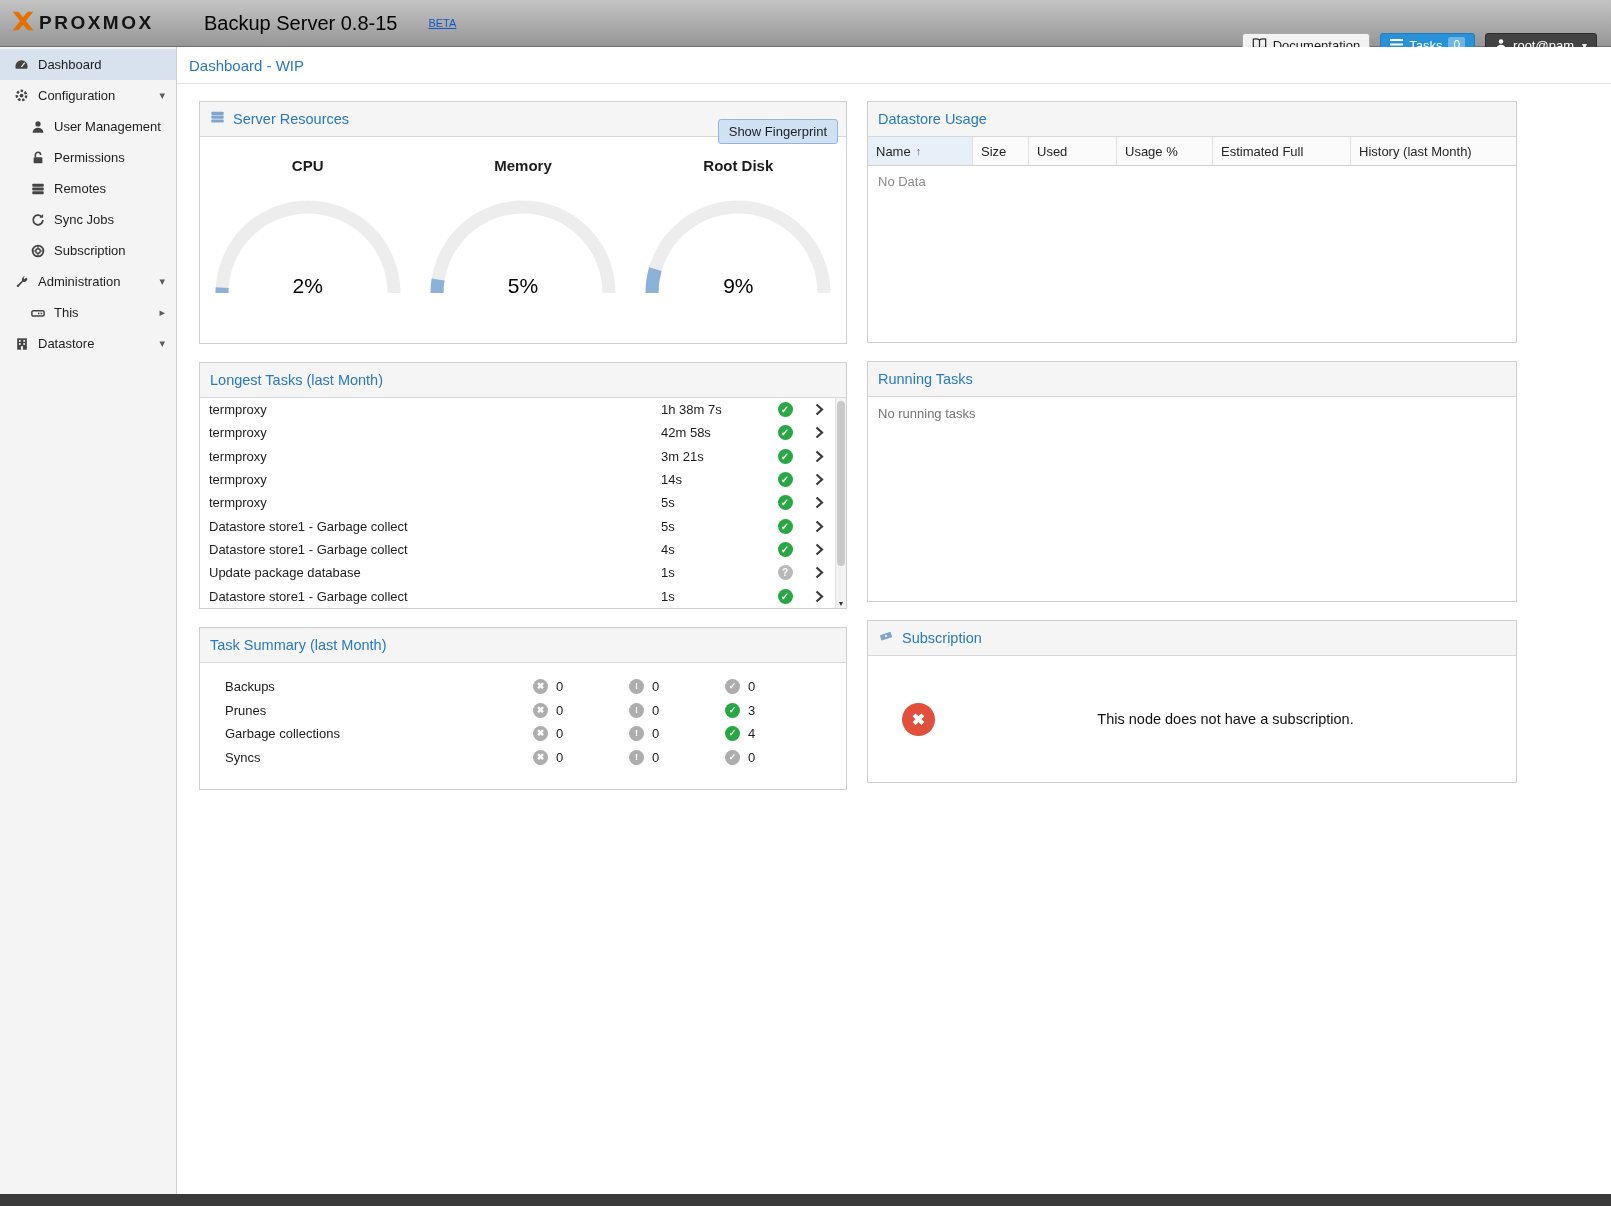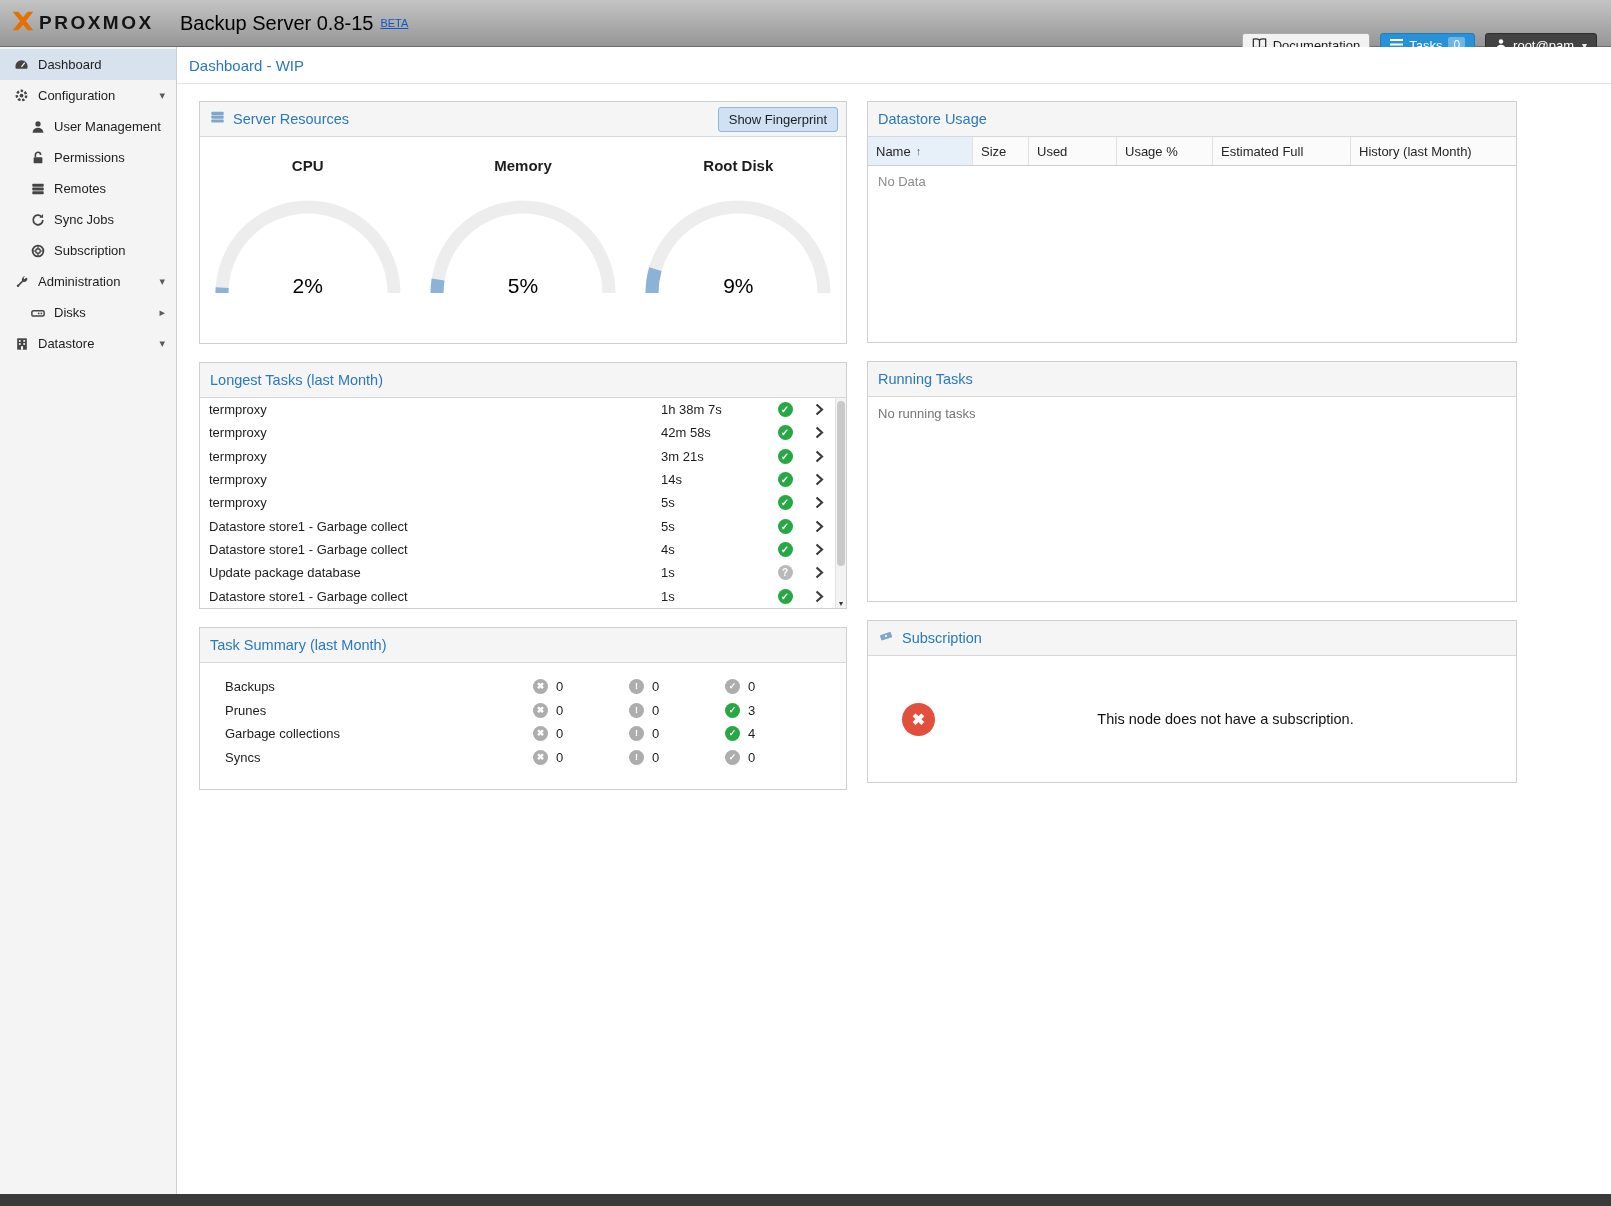--- a/index.html
+++ b/index.html
@@ -10,21 +10,21 @@
     --gauge:#8cb2d8;
   }
   *{box-sizing:border-box;}
   html,body{margin:0;padding:0;}
   body{
     width:1611px;height:1206px;overflow:hidden;position:relative;
     font-family:"Liberation Sans", sans-serif;background:#fff;color:#1d1d1d;
   }
   
   .topbar{height:47px;background:linear-gradient(#c4c4c4,#969696);border-bottom:1px solid #6f6f6f;
-    display:flex;align-items:center;padding:0 14px 0 10px;}
+    display:flex;align-items:center;padding:0 14px 0 10px;gap:24px;}
   .brand{display:flex;align-items:center;gap:3px;width:170px;}
   .brand-text{font-size:19px;font-weight:bold;letter-spacing:2.5px;color:#141414;}
   .app-title{font-size:20px;color:#000;}
   .beta-link{font-size:11px;color:#1356c8;text-decoration:underline;margin-left:7px;cursor:pointer;}
   .tb-right{margin-left:auto;display:flex;align-items:center;gap:10px;}
   .tb-btn{height:24px;display:flex;align-items:center;gap:6px;padding:0 9px;border-radius:3px;font-size:13px;cursor:pointer;margin-top:44px;}
   .btn-doc{background:#f2f2f2;border:1px solid #a9a9a9;color:#1c1c1c;}
   .btn-tasks{background:#2792d8;border:1px solid #1d7ec0;color:#fff;}
   .task-badge{background:rgba(255,255,255,.32);border-radius:2px;padding:0 5px;font-size:12px;height:17px;line-height:17px;}
   .btn-user{background:#434343;border:1px solid #2e2e2e;color:#fff;}
@@ -41,21 +41,21 @@
   .content-header{height:37px;border-bottom:1px solid #e3e3e3;display:flex;align-items:center;padding-left:12px;flex:none;}
   .page-title{color:var(--blue);font-size:15px;}
   .panels{display:flex;gap:20px;padding:17px 0 0 22px;align-items:flex-start;}
   .col{display:flex;flex-direction:column;gap:18px;}
   .col-left{width:648px;}
   .col-right{width:650px;}
   
   .panel{border:1px solid #cfcfcf;background:#fff;width:100%;}
   .panel-header{height:35px;background:#f5f5f5;border-bottom:1px solid #d8d8d8;display:flex;align-items:center;gap:8px;padding:0 10px;position:relative;}
   .panel-title{color:var(--blue);font-size:14.5px;}
-  .fingerprint-btn{position:absolute;right:8px;top:5px;height:25px;line-height:23px;padding:0 10px;background:#cfe1f2;border:1px solid #91b7d7;border-radius:3px;font-size:13px;color:#1b1f24;cursor:pointer;}
+  .fingerprint-btn{position:absolute;right:8px;top:17px;height:25px;line-height:23px;padding:0 10px;background:#cfe1f2;border:1px solid #91b7d7;border-radius:3px;font-size:13px;color:#1b1f24;cursor:pointer;}
   
   .sr-body{height:206px;display:flex;justify-content:space-around;padding-top:20px;}
   .gauge{width:190px;text-align:center;}
   .gauge-label{font-size:15px;font-weight:bold;margin-bottom:22px;}
   .gauge-wrap{position:relative;width:190px;height:100px;margin:0 auto;}
   .gauge-svg{display:block;}
   .gauge-value-text{position:absolute;left:0;right:0;bottom:-2px;font-size:21px;color:#000;}
   
   .du-header{display:flex;height:29px;border-bottom:1px solid #cfcfcf;font-size:13px;background:#fbfbfb;}
   .du-cell{display:flex;align-items:center;padding-left:8px;border-right:1px solid #e1e1e1;color:#252525;cursor:pointer;}
@@ -221,21 +221,21 @@
       <span class="nav-arrow">▾</span>
     </div>
     <div class="nav-item child">
       <span class="nav-icon">
         <svg width="14" height="14" viewBox="0 0 16 16">
             <rect x="1" y="5.5" width="14" height="6" rx="1.6" fill="none" stroke="#444" stroke-width="1.7"></rect>
             <circle cx="11.8" cy="8.5" r="1" fill="#444"></circle>
             <circle cx="8.8" cy="8.5" r="1" fill="#444"></circle>
           </svg>
       </span>
-      <span class="nav-label">Disks</span>
+      <span class="nav-label">This</span>
       <span class="nav-arrow">▸</span>
     </div>
     <div class="nav-item">
       <span class="nav-icon">
         <svg width="14" height="14" viewBox="0 0 16 16">
             <rect x="2.5" y="1.5" width="11" height="13" fill="#444"></rect>
             <g fill="#f4f4f4">
               <rect x="4.5" y="3.5" width="2" height="2"></rect>
               <rect x="9.5" y="3.5" width="2" height="2"></rect>
               <rect x="4.5" y="7" width="2" height="2"></rect>

